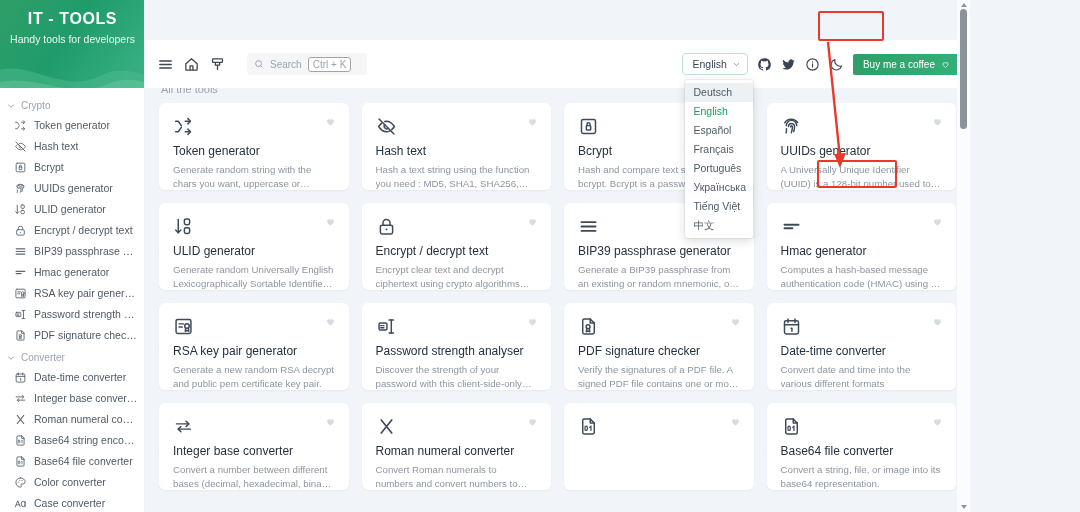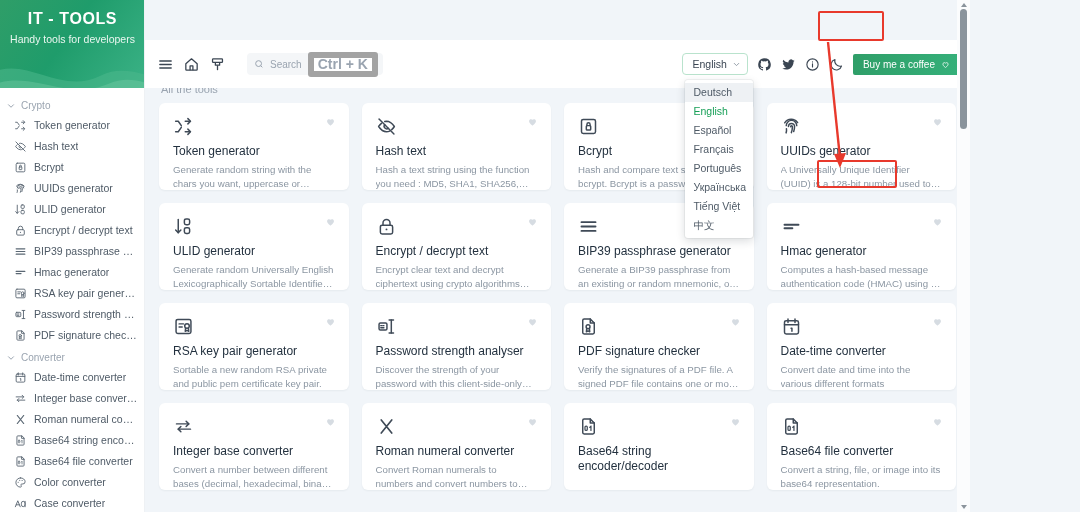--- a/index.html
+++ b/index.html
@@ -58,22 +58,22 @@
   }
   .tb-ico { width: 17px; height: 17px; color: #3a4552; cursor: pointer; flex: 0 0 17px; }
   .searchbox {
     margin-left: 12px; height: 22px; min-width: 120px;
     display: flex; align-items: center; gap: 6px;
     background: #f4f6f8; border-radius: 4px; padding: 0 5px 0 7px; cursor: text;
   }
   .searchbox .s-ico { width: 10px; height: 10px; color: #9aa4b0; flex:0 0 10px; }
   .searchbox .s-ph { font-size: 10px; color: #9aa4b0; }
   .kbd {
-    font-size: 14px; color: #9aa4b0; border: 6px solid #a3a3a3;
-    border-radius: 3px; padding: 1px 4px; background: #fff; line-height: 11px; font-weight: bold;
+    font-size: 10px; color: #9aa4b0; border: 1px solid #a3a3a3;
+    border-radius: 3px; padding: 1px 4px; background: #fff; line-height: 11px;
   }
   .tb-spacer { flex: 1 1 auto; }
 
   .lang-wrap { position: relative; }
   .lang-btn {
     display: flex; align-items: center; gap: 5px;
     border: 1px solid #b9e3cd; border-radius: 4px; background: #fff;
     height: 22px; padding: 0 6px 0 9px; font-size: 10.5px; color: #3a4552; cursor: pointer;
   }
   .lang-btn .cd { width: 9px; height: 9px; color: #8b96a2; }
@@ -474,21 +474,21 @@
               </svg></span><span><svg class="card-fav" viewBox="0 0 24 24" fill="currentColor">
                 <path d="M12 21s-7.5-4.8-7.5-9.6A4.4 4.4 0 0 1 12 8.3a4.4 4.4 0 0 1 7.5 3.1C19.5 16.2 12 21 12 21z"></path>
               </svg></span><div class="card-title">Hmac generator</div><div class="card-desc">Computes a hash-based message authentication code (HMAC) using a secret key and your favorit...</div></div>
           <div class="card"><span><svg class="card-ico" viewBox="0 0 24 24" fill="none" stroke="currentColor" stroke-width="1.7" stroke-linecap="round" stroke-linejoin="round">
                 <rect x="3.5" y="4" width="17" height="16" rx="2"></rect>
                 <path d="M7 9h5M7 12.5h3.5"></path>
                 <circle cx="16" cy="11.5" r="2.6"></circle>
                 <path d="M14.4 13.7L14 17.5l2-1 2 1-.4-3.8"></path>
               </svg></span><span><svg class="card-fav" viewBox="0 0 24 24" fill="currentColor">
                 <path d="M12 21s-7.5-4.8-7.5-9.6A4.4 4.4 0 0 1 12 8.3a4.4 4.4 0 0 1 7.5 3.1C19.5 16.2 12 21 12 21z"></path>
-              </svg></span><div class="card-title">RSA key pair generator</div><div class="card-desc">Sortable a new random RSA private and public pem certificate key pair.</div></div>
+              </svg></span><div class="card-title">RSA key pair generator</div><div class="card-desc">Generate a new random RSA decrypt and public pem certificate key pair.</div></div>
           <div class="card"><span><svg class="card-ico" viewBox="0 0 24 24" fill="none" stroke="currentColor" stroke-width="1.7" stroke-linecap="round" stroke-linejoin="round">
                 <rect x="3.5" y="8" width="9" height="8" rx="1.5"></rect>
                 <path d="M5.5 11h1M8 11h1M5.5 13.5h3.5"></path>
                 <path d="M17.5 4.5v15"></path>
                 <path d="M15 4.5h5M15 19.5h5"></path>
               </svg></span><span><svg class="card-fav" viewBox="0 0 24 24" fill="currentColor">
                 <path d="M12 21s-7.5-4.8-7.5-9.6A4.4 4.4 0 0 1 12 8.3a4.4 4.4 0 0 1 7.5 3.1C19.5 16.2 12 21 12 21z"></path>
               </svg></span><div class="card-title">Password strength analyser</div><div class="card-desc">Discover the strength of your password with this client-side-only password strength analyser and...</div></div>
           <div class="card"><span><svg class="card-ico" viewBox="0 0 24 24" fill="none" stroke="currentColor" stroke-width="1.7" stroke-linecap="round" stroke-linejoin="round">
                 <path d="M14 3.5H7a1.6 1.6 0 0 0-1.6 1.6v13.8A1.6 1.6 0 0 0 7 20.5h10a1.6 1.6 0 0 0 1.6-1.6V8z"></path>
@@ -519,21 +519,21 @@
               </svg></span><span><svg class="card-fav" viewBox="0 0 24 24" fill="currentColor">
                 <path d="M12 21s-7.5-4.8-7.5-9.6A4.4 4.4 0 0 1 12 8.3a4.4 4.4 0 0 1 7.5 3.1C19.5 16.2 12 21 12 21z"></path>
               </svg></span><div class="card-title">Roman numeral converter</div><div class="card-desc">Convert Roman numerals to numbers and convert numbers to Roman numerals.</div></div>
           <div class="card"><span><svg class="card-ico" viewBox="0 0 24 24" fill="none" stroke="currentColor" stroke-width="1.7" stroke-linecap="round" stroke-linejoin="round">
                 <path d="M14 3.5H7a1.6 1.6 0 0 0-1.6 1.6v13.8A1.6 1.6 0 0 0 7 20.5h10a1.6 1.6 0 0 0 1.6-1.6V8z"></path>
                 <path d="M14 3.5V8h4.6"></path>
                 <rect x="8" y="11.5" width="2.6" height="5" rx="1.2" stroke-width="1.4"></rect>
                 <path d="M13.4 13l1.4-1.5v5" stroke-width="1.4"></path>
               </svg></span><span><svg class="card-fav" viewBox="0 0 24 24" fill="currentColor">
                 <path d="M12 21s-7.5-4.8-7.5-9.6A4.4 4.4 0 0 1 12 8.3a4.4 4.4 0 0 1 7.5 3.1C19.5 16.2 12 21 12 21z"></path>
-              </svg></span><div class="card-title">Base64 string encoder/decoder</div></div>
+              </svg></span></div>
           <div class="card"><span><svg class="card-ico" viewBox="0 0 24 24" fill="none" stroke="currentColor" stroke-width="1.7" stroke-linecap="round" stroke-linejoin="round">
                 <path d="M14 3.5H7a1.6 1.6 0 0 0-1.6 1.6v13.8A1.6 1.6 0 0 0 7 20.5h10a1.6 1.6 0 0 0 1.6-1.6V8z"></path>
                 <path d="M14 3.5V8h4.6"></path>
                 <rect x="8" y="11.5" width="2.6" height="5" rx="1.2" stroke-width="1.4"></rect>
                 <path d="M13.4 13l1.4-1.5v5" stroke-width="1.4"></path>
               </svg></span><span><svg class="card-fav" viewBox="0 0 24 24" fill="currentColor">
                 <path d="M12 21s-7.5-4.8-7.5-9.6A4.4 4.4 0 0 1 12 8.3a4.4 4.4 0 0 1 7.5 3.1C19.5 16.2 12 21 12 21z"></path>
               </svg></span><div class="card-title">Base64 file converter</div><div class="card-desc">Convert a string, file, or image into its base64 representation.</div></div>
         </div>
     </div>

